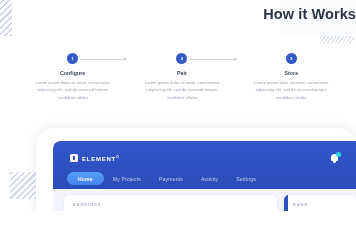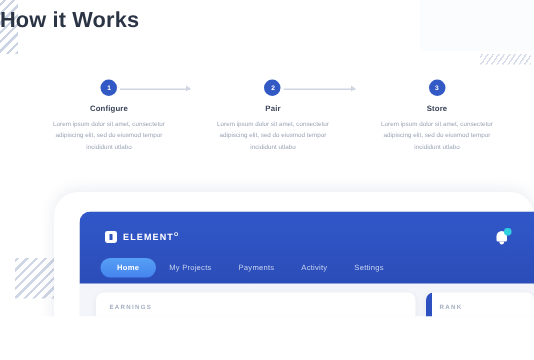--- a/index.html
+++ b/index.html
@@ -63,21 +63,21 @@
   #deco-line-left {
     left: 36px; top: 150px;
     width: 1px; height: 61px;
     background: #e8ecf3;
   }
 
   
   #heading {
     position: absolute;
     left: 0; right: 0; top: 6px;
-    text-align: left;
+    text-align: right;
     font-size: 14.5px;
     font-weight: bold;
     letter-spacing: .1px;
     color: #2b3445;
   }
 
   
   #steps {
     position: absolute;
     left: 18px; right: 10px; top: 52px;

